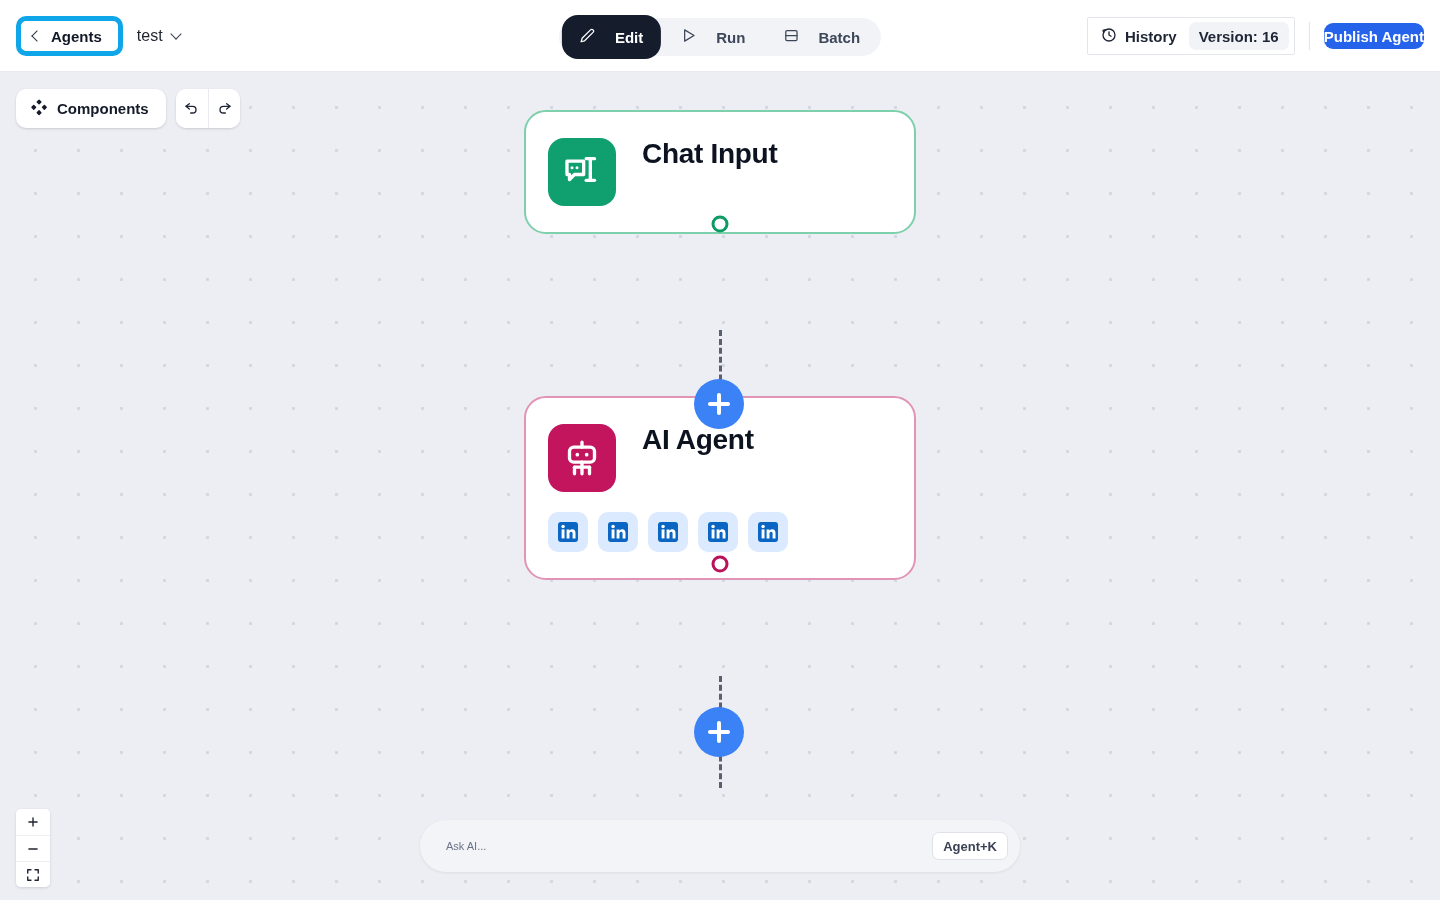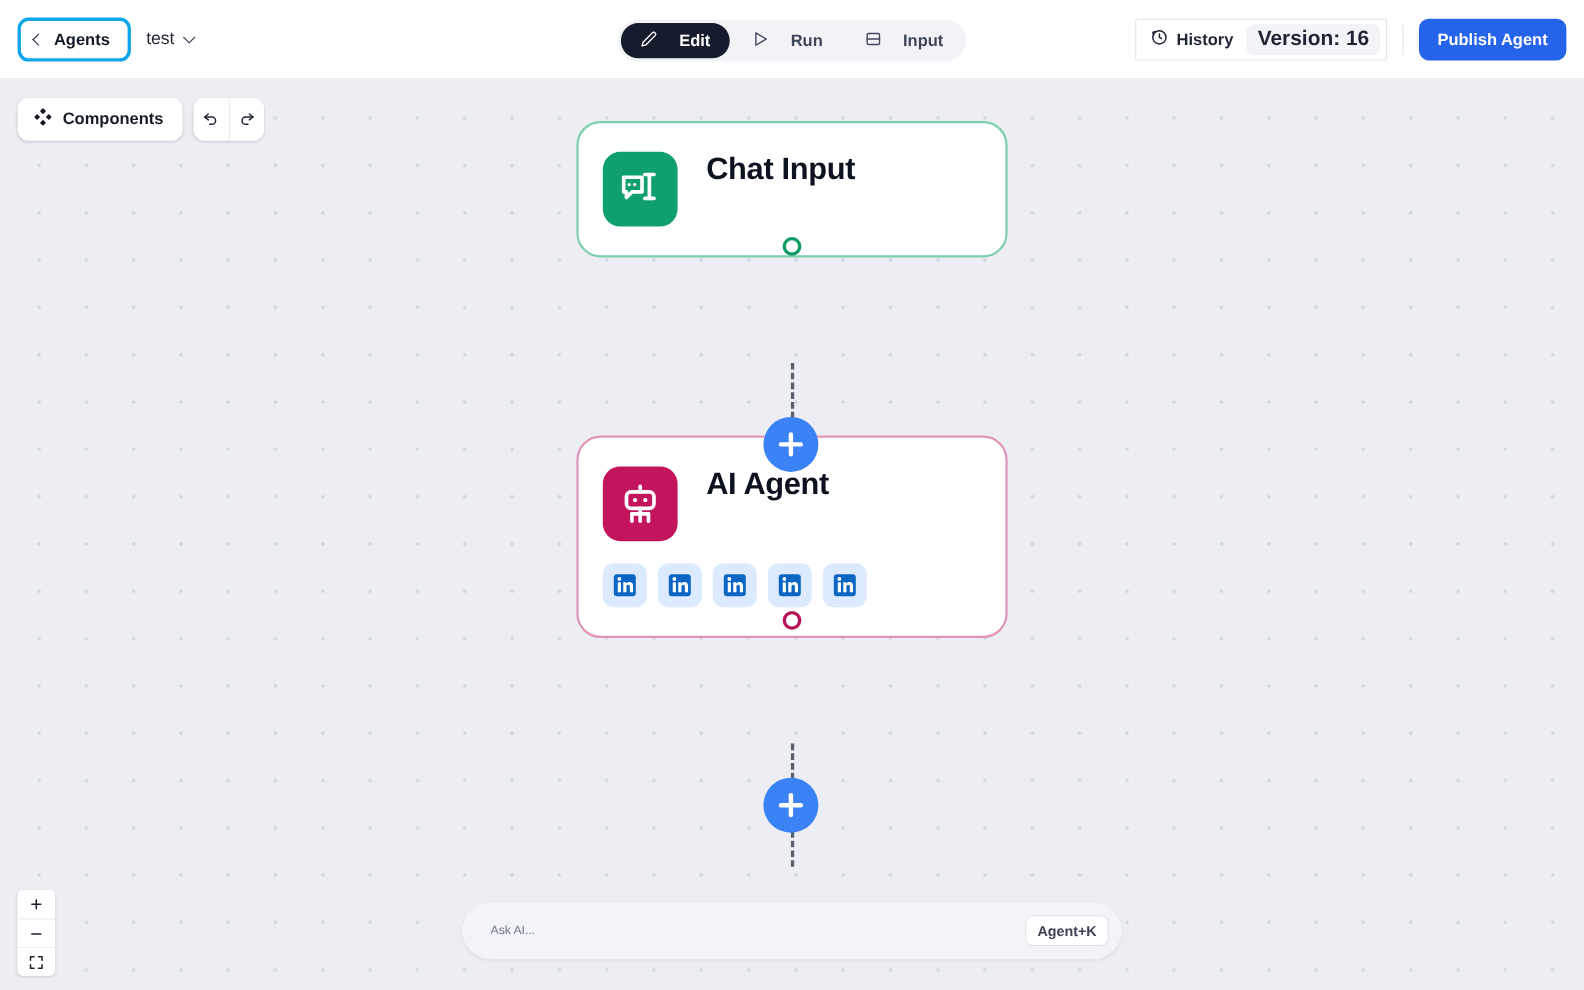--- a/index.html
+++ b/index.html
@@ -19,21 +19,21 @@
     display: flex; align-items: center;
     z-index: 40;
   }
   .hdr-left {
     position: absolute; left: 16px; top: 0; height: 72px;
     display: flex; align-items: center; gap: 14px;
   }
   .agents-btn {
     display: flex; align-items: center; gap: 9px;
     height: 40px; padding: 0 16px 0 12px;
-    border: 3px solid #0ea5e9; border-radius: 10px;
+    border: 5px solid #0ea5e9; border-radius: 10px;
     background: #fff; cursor: pointer;
     font-size: 15px; font-weight: 700; color: #111827;
   }
   .chev-left {
     width: 8px; height: 8px; display: inline-block;
     border-left: 1.9px solid #2c3242; border-bottom: 1.9px solid #2c3242;
     transform: rotate(45deg); margin-right: 1px;
   }
   .flow-name {
     display: flex; align-items: center; gap: 9px;
@@ -49,21 +49,21 @@
   .mode-tabs {
     position: absolute; left: 50%; transform: translateX(-50%);
     top: 18px;
     height: 38px; border-radius: 19px;
     background: #f1f3f7;
     display: flex; align-items: center; padding: 3px;
     gap: 2px;
   }
   .mode-tab {
     display: flex; align-items: center; gap: 20px;
-    height: 32px; padding: 0 18px; border-radius: 16px;
+    height: 44px; padding: 0 18px; border-radius: 16px;
     font-size: 15px; font-weight: 700; color: #3d4759;
     cursor: pointer; background: transparent; border: none;
     font-family: inherit;
   }
   .mode-tab.active { background: #151c2c; color: #ffffff; }
 
   
   .hdr-right {
     position: absolute; right: 16px; top: 0; height: 72px;
     display: flex; align-items: center; gap: 0;
@@ -74,28 +74,28 @@
     overflow: hidden; background: #fff; cursor: pointer;
   }
   .history-part {
     display: flex; align-items: center; gap: 8px;
     padding: 0 12px 0 13px; height: 100%;
     font-size: 15px; font-weight: 700; color: #1d2433;
   }
   .version-part {
     display: flex; align-items: center; height: 28px;
     margin-right: 5px; padding: 0 10px; border-radius: 7px;
-    background: #f1f3f7; font-size: 19px; font-weight: 700; color: #1d2433;
+    background: #f1f3f7; font-size: 15px; font-weight: 700; color: #1d2433;
   }
   .hdr-divider {
     width: 1px; height: 28px; background: #e3e5ea;
     margin: 0 14px;
   }
   .publish-btn {
-    height: 38px; padding: 0 17px; border-radius: 9px; border: none;
+    height: 26px; padding: 0 0; border-radius: 9px; border: none;
     background: #2563eb; color: #fff;
     font-size: 15px; font-weight: 700; cursor: pointer;
     font-family: inherit;
   }
 
   
   .canvas {
     position: absolute; top: 72px; left: 0;
     width: 1440px; height: 828px;
     background-color: #eceef3;
@@ -268,21 +268,21 @@
       </span>
       <span>Run</span>
     </button>
     <button class="mode-tab">
       <span>
         <svg width="15" height="15" viewBox="0 0 24 24" fill="none" stroke="#3d4759" stroke-width="2" stroke-linecap="round" stroke-linejoin="round">
           <rect x="3" y="4" width="18" height="16" rx="2"></rect>
           <line x1="3" y1="12" x2="21" y2="12"></line>
         </svg>
       </span>
-      <span>Input</span>
+      <span>Batch</span>
     </button>
   </div>
 
   <div class="hdr-right">
     <div class="history-group">
       <div class="history-part">
         <span>
           <svg width="16" height="16" viewBox="0 0 24 24" fill="none" stroke="#1d2433" stroke-width="2" stroke-linecap="round" stroke-linejoin="round">
             <circle cx="12" cy="12" r="9"></circle>
             <polyline points="12 7.5 12 12 15 13.8"></polyline>

